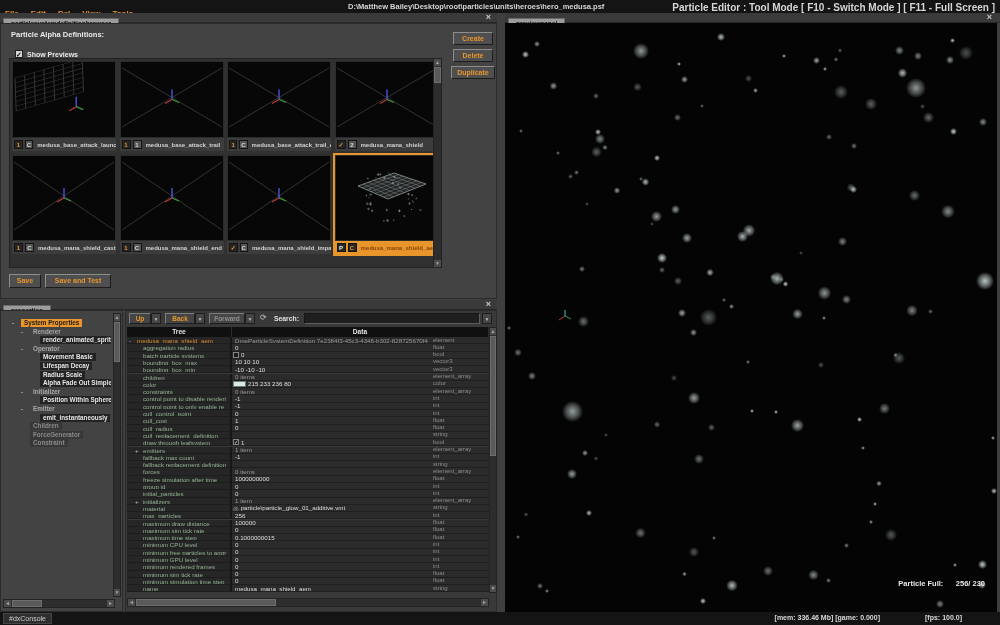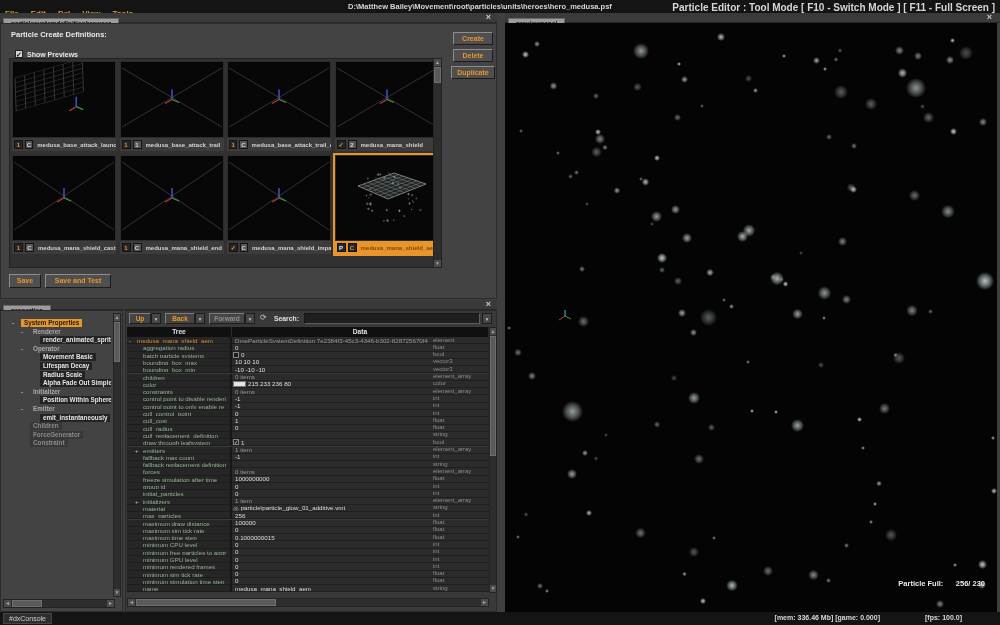--- a/index.html
+++ b/index.html
@@ -73,31 +73,31 @@
   .status-chip{background:#2e2e2e;color:#cfcfcf;font-size:7px;padding:1px 5px;border:1px solid #454545}
   .status-text{color:#d9d9d9;font-size:7px;font-weight:bold}
 </style>
 </head>
 <body>
 
 <div id="app">
 
   <div class="abs sysbar" style="left:0;top:0;width:1000px;height:13px">
     <div class="abs" id="menu-items" style="left:5px;top:2px"><span class="menu-item">File</span><span class="menu-item">Edit</span><span class="menu-item">Del</span><span class="menu-item">View</span><span class="menu-item">Tools</span></div>
-    <div class="abs path-text" style="left:348px;top:2px">D:\Matthew Bailey\Movement\root\particles\units\heroes\hero_medusa.psf</div>
+    <div class="abs path-text" style="left:348px;top:2px">D:\Matthew Bailey\Desktop\root\particles\units\heroes\hero_medusa.psf</div>
     <div class="abs mode-text" style="right:5px;top:2px">Particle Editor  : Tool Mode [ F10 - Switch Mode ] [ F11 - Full Screen ]</div>
   </div>
 
   <div class="abs tabstrip" style="left:0;top:13px;width:497px;height:10px">
     <span class="tab" style="position:relative;top:-1px">particlesystemdefinitionbrowser</span>
     <span class="abs close-x" style="right:6px;top:0">×</span>
   </div>
 
   <div class="abs panel" style="left:0;top:23px;width:497px;height:276px">
-    <div class="abs title-label" style="left:10px;top:6px">Particle Create Definitions:</div>
+    <div class="abs title-label" style="left:10px;top:6px">Particle Alpha Definitions:</div>
     <div class="abs btn" style="left:452px;top:8px;width:40px;height:13px">Create</div>
     <div class="abs btn" style="left:452px;top:25px;width:40px;height:13px">Delete</div>
     <div class="abs btn" style="left:450px;top:42px;width:44px;height:13px">Duplicate</div>
 
     <div class="abs" style="left:14px;top:26px;display:flex;align-items:center">
       <span class="cbx">✓</span>
       <span class="cbx-label">Show Previews</span>
     </div>
 
     <div class="abs" id="thumb-grid" style="left:8px;top:34px;width:433px;height:210px">

